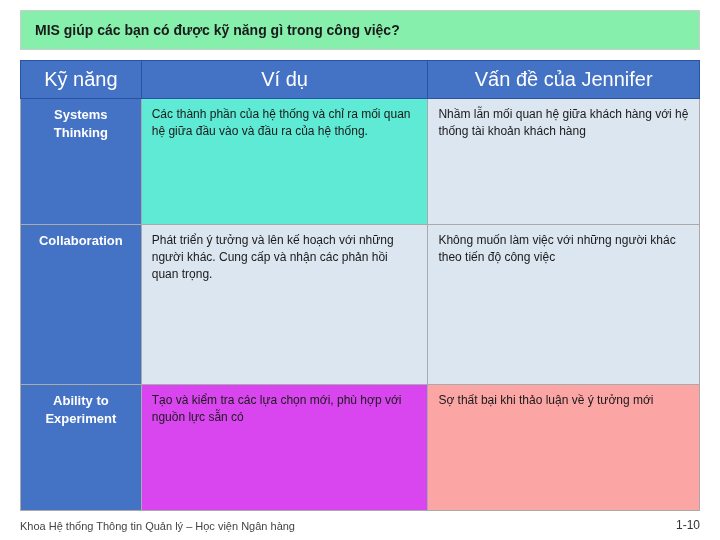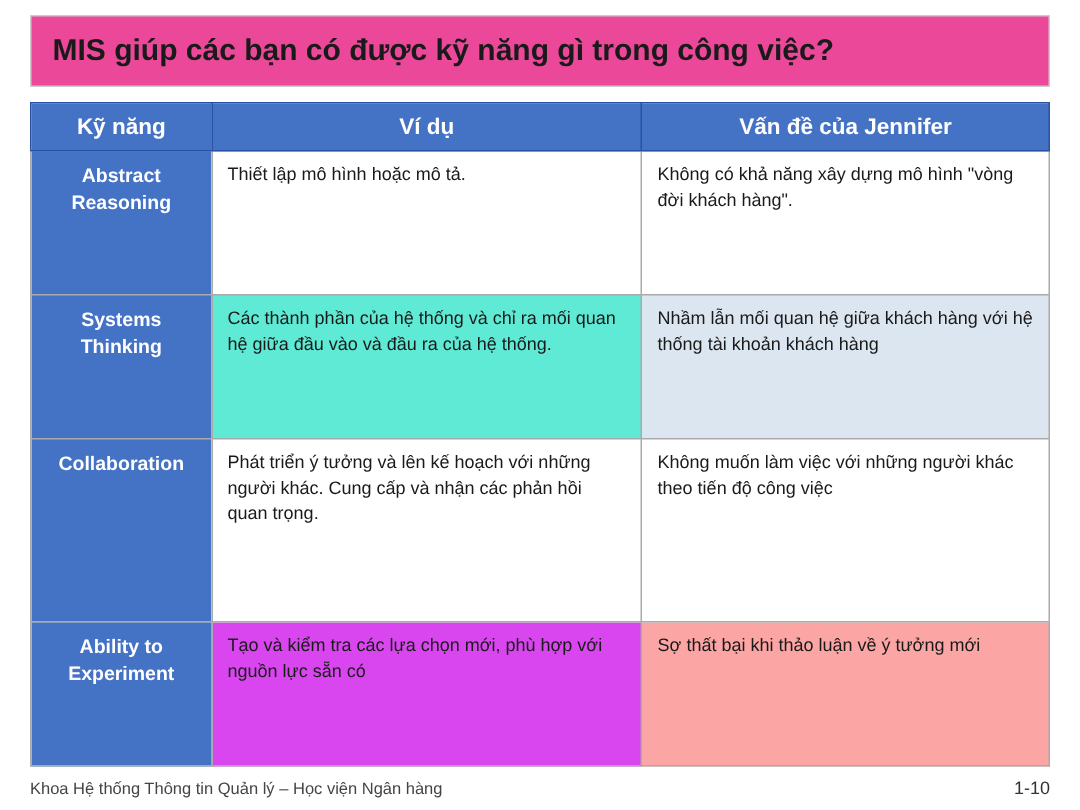--- a/index.html
+++ b/index.html
@@ -20,41 +20,41 @@
     .page-wrapper {
       width: 720px;
       height: 540px;
       background: #ffffff;
       display: flex;
       flex-direction: column;
       padding: 10px 20px 8px 20px;
     }
 
     .title-box {
-      background: #ec4899;
+      background: #86efac;
       border: 1px solid #cccccc;
       padding: 10px 14px;
       margin-bottom: 10px;
-      font-size: 20px;
+      font-size: 14px;
       font-weight: bold;
       color: #1a1a1a;
       line-height: 1.3;
     }
 
     table {
       width: 100%;
       border-collapse: collapse;
       flex: 1;
     }
 
     thead tr th {
       background: #4472c4;
       color: #ffffff;
-      font-weight: bold;
-      font-size: 15px;
+      font-weight: normal;
+      font-size: 20px;
       padding: 7px 10px;
       border: 1px solid #2a52a4;
       text-align: center;
     }
 
     tbody tr td {
       border: 1px solid #aaaaaa;
       padding: 7px 10px;
       vertical-align: top;
       font-size: 12px;
@@ -118,25 +118,20 @@
 
   <table>
     <thead>
       <tr>
         <th>Kỹ năng</th>
         <th>Ví dụ</th>
         <th>Vấn đề của Jennifer</th>
       </tr>
     </thead>
     <tbody id="table-body">
-    <tr>
-          <td class="skill-col">Abstract Reasoning</td>
-          <td class="example-col">Thiết lập mô hình hoặc mô tả.</td>
-          <td class="jennifer-col">Không có khả năng xây dựng mô hình "vòng đời khách hàng".</td>
-        </tr>
         <tr>
           <td class="skill-col">Systems Thinking</td>
           <td class="example-col" style="background: #5eead4; margin-left: 12px;">Các thành phần của hệ thống và chỉ ra mối quan hệ giữa đầu vào và đầu ra của hệ thống.</td>
           <td class="jennifer-col" style="background: rgb(220, 230, 241);">Nhầm lẫn mối quan hệ giữa khách hàng với hệ thống tài khoản khách hàng</td>
         </tr>
         <tr>
           <td class="skill-col">Collaboration</td>
           <td class="example-col">Phát triển ý tưởng và lên kế hoạch với những người khác. Cung cấp và nhận các phản hồi quan trọng.</td>
           <td class="jennifer-col">Không muốn làm việc với những người khác theo tiến độ công việc</td>
         </tr>

